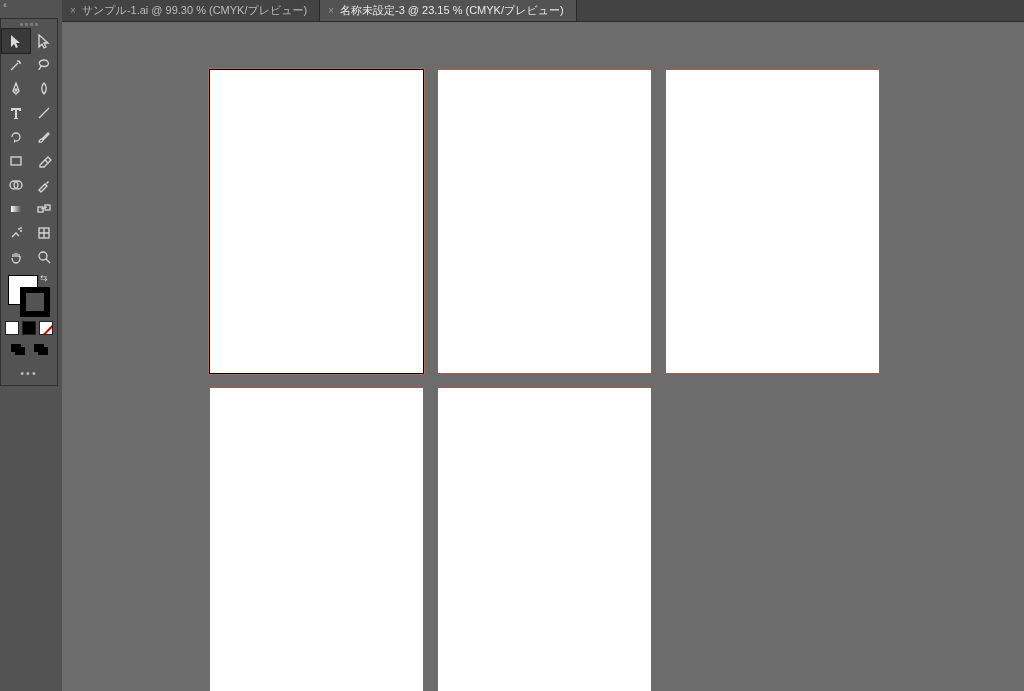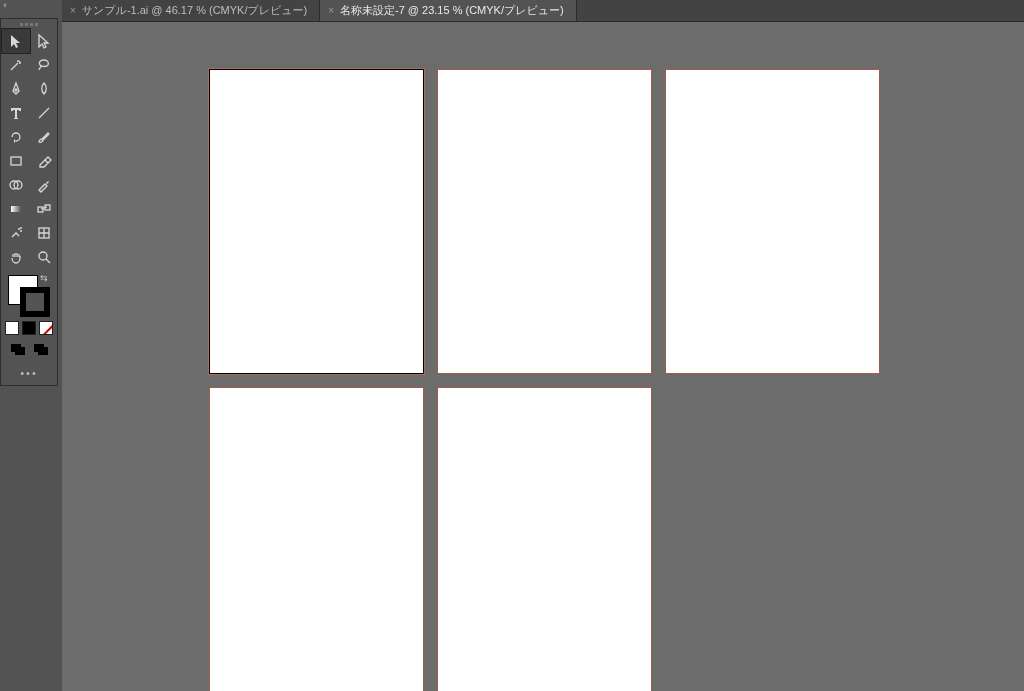--- a/index.html
+++ b/index.html
@@ -386,25 +386,25 @@
           </svg>
       </div>
     </div>
 
     <div class="more-dots">•••</div>
   </div>
 
   <div class="doc-tabs">
     <div class="doc-tab">
       <span class="x">×</span>
-      <span>サンプル-1.ai @ 46.17 % (CMYK/プレビュー)</span>
+      <span>サンプル-1.ai @ 99.30 % (CMYK/プレビュー)</span>
     </div>
     <div class="doc-tab active">
       <span class="x">×</span>
-      <span>名称未設定-7 @ 23.15 % (CMYK/プレビュー)</span>
+      <span>名称未設定-3 @ 23.15 % (CMYK/プレビュー)</span>
     </div>
   </div>
 
   <div class="canvas">
     <div class="artboards">
       <div class="artboard selected"></div>
       <div class="artboard"></div>
       <div class="artboard"></div>
       <div class="artboard"></div>
       <div class="artboard"></div>

